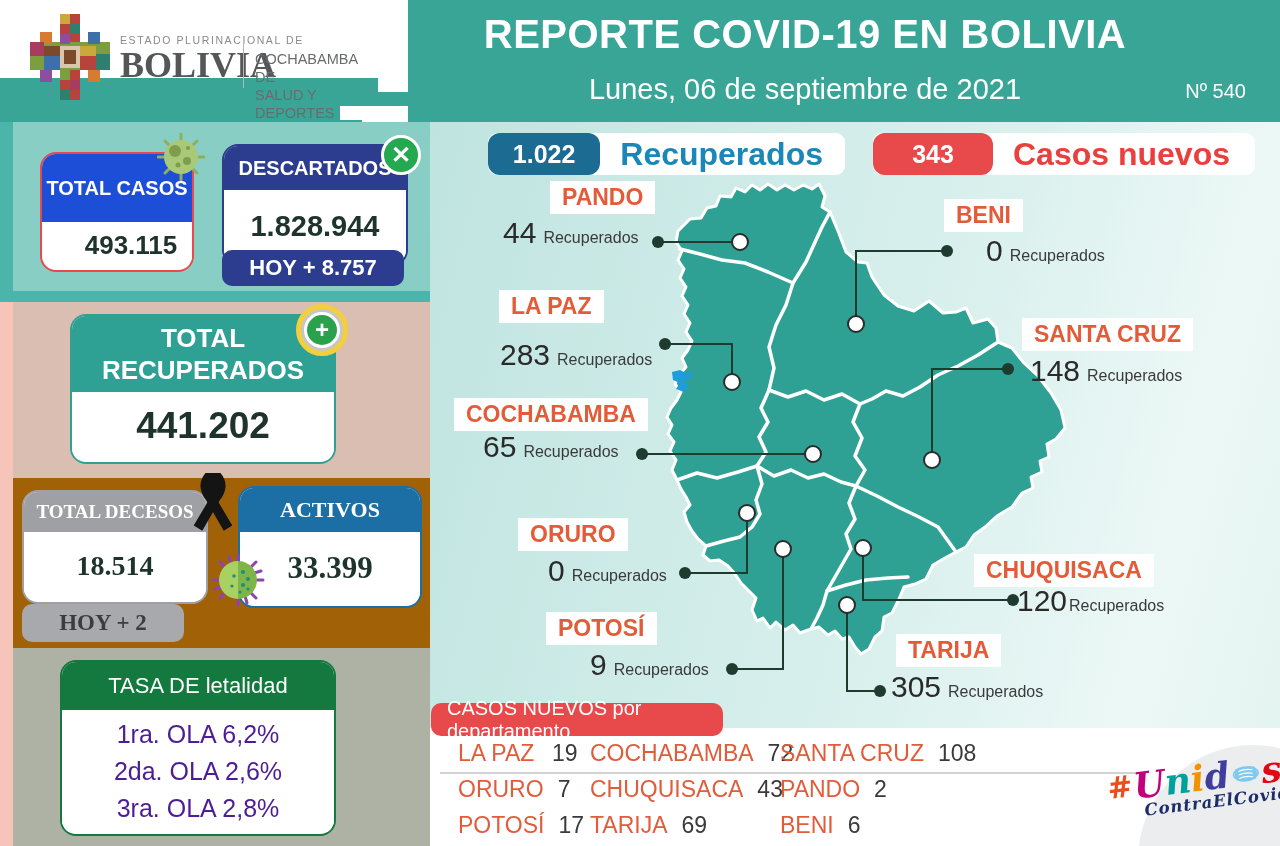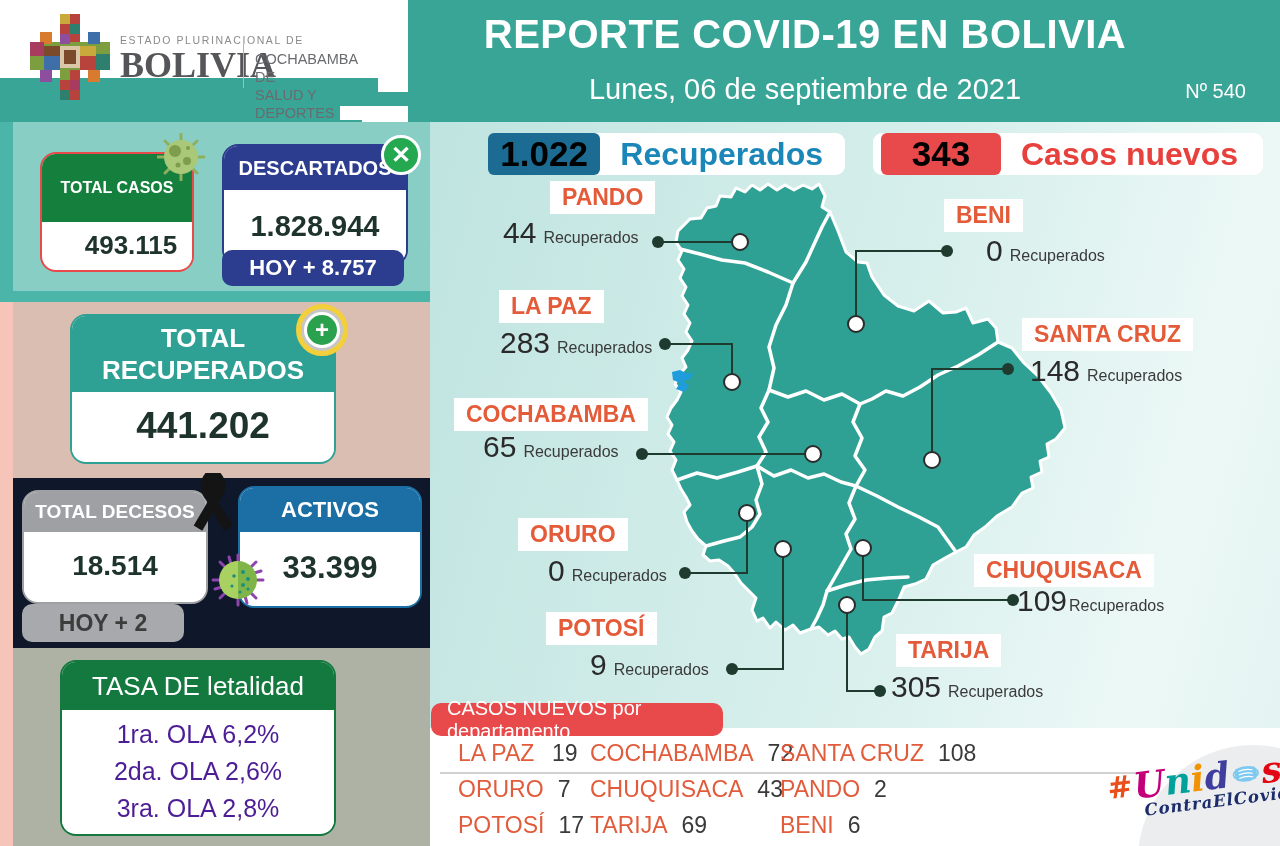--- a/index.html
+++ b/index.html
@@ -25,31 +25,31 @@
   .ministry{position:absolute;left:255px;top:50px;font-size:14.5px;color:#6A6B6E;line-height:1.25;}
   
   .sidebar{position:absolute;left:0;top:122px;width:430px;height:724px;}
   .sect{position:absolute;left:0;width:430px;}
   .sect::before{content:"";position:absolute;left:0;top:0;bottom:0;width:13px;}
   .s1{top:0;height:180px;background:#88CEC5;}
   .s1::before{background:#4CB5AA;}
   .s1::after{content:"";position:absolute;left:0;bottom:0;width:430px;height:11px;background:#4CB5AA;}
   .s2{top:180px;height:176px;background:#D9BEB1;}
   .s2::before{background:#F6C4B8;}
-  .s3{top:356px;height:196px;background:#0f172a;}
+  .s3{top:356px;height:196px;background:#a16207;font-family:Liberation Serif, serif;}
   .s3::before{background:#F6C4B8;}
   .s4{top:526px;height:198px;background:#ADB2A4;}
   .s4::before{background:#F6C4B8;}
   .card{position:absolute;border-radius:16px;overflow:hidden;background:#fff;}
   .card .hd{color:#fff;display:flex;align-items:center;justify-content:center;text-align:center;font-weight:bold;}
   .card .bd{background:#fff;display:flex;align-items:center;justify-content:center;color:#1E332B;font-weight:bold;}
   .pill{position:absolute;border-radius:10px;display:flex;align-items:center;justify-content:center;color:#fff;font-weight:bold;}
   
   .casos-card{left:40px;top:30px;width:150px;height:116px;border:2.5px solid #E8494A;}
-  .casos-card .hd{background:#15803d;height:68px;font-size:16px;line-height:1.2;}
+  .casos-card .hd{background:#1d4ed8;height:68px;font-size:20px;line-height:1.2;}
   .casos-card .bd{height:46px;font-size:26px;margin-left:28px;}
   .desc-card{left:222px;top:22px;width:182px;height:118px;border:2.5px solid #2C3D8F;}
   .desc-card .hd{background:#2C3D8F;height:44px;font-size:20px;}
   .desc-card .bd{height:72px;font-size:29px;}
   .hoy1{left:222px;top:128px;width:182px;height:36px;background:#2C3D8F;font-size:22px;}
   .virus1{position:absolute;left:157px;top:11px;}
   .xicon{position:absolute;left:381px;top:13px;width:40px;height:40px;border-radius:50%;
     background:#24A850;border:3px solid #fff;box-sizing:border-box;display:flex;align-items:center;justify-content:center;
     color:#fff;font-size:24px;font-weight:bold;line-height:1;}
   
@@ -65,37 +65,37 @@
   .dec-card .hd{background:#9EA0A3;height:40px;font-size:19px;}
   .dec-card .bd{height:68px;font-size:28px;}
   .hoy2{left:22px;top:126px;width:162px;height:38px;background:#A7A9AC;font-size:23px;color:#3C3C3C;}
   .act-card{left:238px;top:8px;width:180px;height:118px;border:2.5px solid #1B6FA5;}
   .act-card .hd{background:#1B6FA5;height:44px;font-size:22px;}
   .act-card .bd{height:72px;font-size:31px;}
   .ribbon{position:absolute;left:190px;top:-5px;}
   .virus2{position:absolute;left:210px;top:74px;}
   
   .tasa-card{left:60px;top:12px;width:272px;height:172px;border:2.5px solid #13793E;}
-  .tasa-card .hd{background:#13793E;height:48px;font-size:26px;font-weight:normal;}
+  .tasa-card .hd{background:#13793E;height:48px;font-size:22px;font-weight:normal;}
   .tasa-card .bd{flex-direction:column;font-weight:normal;height:122px;font-size:25px;color:#4c1d95;
     display:flex;gap:8px;align-items:center;justify-content:center;}
   
   .main{position:absolute;left:430px;top:122px;width:850px;height:724px;
     background:linear-gradient(105deg,#BFE4E0 0%,#D9F0ED 55%,#ECF8F6 82%,#E2F3F0 100%);}
   .white-band{position:absolute;left:0;top:606px;width:850px;height:118px;background:#fff;}
   .map-svg{position:absolute;left:190px;top:48px;z-index:1;}
   
   .banner{position:absolute;top:11px;height:42px;background:#fff;border-radius:9px;display:flex;align-items:center;z-index:3;}
-  .banner .val{height:100%;width:120px;border-radius:6px;display:flex;align-items:center;justify-content:center;
-    color:#000000;font-size:35px;font-weight:bold;}
+  .banner .val{height:100%;width:120px;border-radius:12px;display:flex;align-items:center;justify-content:center;
+    color:#ffffff;font-size:25px;font-weight:bold;}
   .banner .lab{font-size:32px;font-weight:bold;margin-left:20px;margin-right:22px;}
   .b-rec{left:58px;width:357px;}
   .b-rec .val{background:#1B6B93;}
   .b-rec .lab{color:#1B87B9;}
-  .b-new{left:443px;width:382px;padding-left:8px;}
+  .b-new{left:443px;width:382px;}
   .b-new .val{background:#E8494A;}
   .b-new .lab{color:#E8403C;}
   
   .dept{position:absolute;background:#fff;padding:3px 12px;color:#E45B39;font-size:23px;font-weight:bold;z-index:2;white-space:nowrap;}
   .dept-num{position:absolute;display:flex;align-items:baseline;z-index:2;white-space:nowrap;}
   .dept-num .n{font-size:30px;color:#2A2A2A;}
   .dept-num .u{font-size:16px;color:#3A3A3A;margin-left:7px;}
   
   .nc-pill{position:absolute;left:1px;top:581px;width:292px;height:33px;background:#E8494A;border-radius:10px;
     color:#fff;font-size:20px;display:flex;align-items:center;padding-left:16px;box-sizing:border-box;z-index:3;}
@@ -350,42 +350,42 @@
     <div class="dept-num" style="left:73px;top:94px">
       <span class="n">44</span>
         <span class="u">Recuperados</span>
     </div>
     <div class="dept" style="left:514px;top:77px">BENI</div>
     <div class="dept-num" style="left:556px;top:112px">
       <span class="n">0</span>
         <span class="u">Recuperados</span>
     </div>
     <div class="dept" style="left:69px;top:168px">LA PAZ</div>
-    <div class="dept-num" style="left:70px;top:204px">
+    <div class="dept-num" style="left:70px;top:216px">
       <span class="n">283</span>
         <span class="u">Recuperados</span>
     </div>
     <div class="dept" style="left:592px;top:196px">SANTA CRUZ</div>
     <div class="dept-num" style="left:600px;top:232px">
       <span class="n">148</span>
         <span class="u">Recuperados</span>
     </div>
     <div class="dept" style="left:24px;top:276px">COCHABAMBA</div>
     <div class="dept-num" style="left:53px;top:308px">
       <span class="n">65</span>
         <span class="u">Recuperados</span>
     </div>
     <div class="dept" style="left:88px;top:396px">ORURO</div>
     <div class="dept-num" style="left:118px;top:432px">
       <span class="n">0</span>
         <span class="u">Recuperados</span>
     </div>
     <div class="dept" style="left:544px;top:432px">CHUQUISACA</div>
     <div class="dept-num" style="left:587px;top:462px">
-      <span class="n">109</span>
+      <span class="n">120</span>
         <span class="u" style="margin-left:2px">Recuperados</span>
     </div>
     <div class="dept" style="left:116px;top:490px">POTOSÍ</div>
     <div class="dept-num" style="left:160px;top:526px">
       <span class="n">9</span>
         <span class="u">Recuperados</span>
     </div>
     <div class="dept" style="left:466px;top:512px">TARIJA</div>
     <div class="dept-num" style="left:461px;top:548px">
       <span class="n">305</span>

